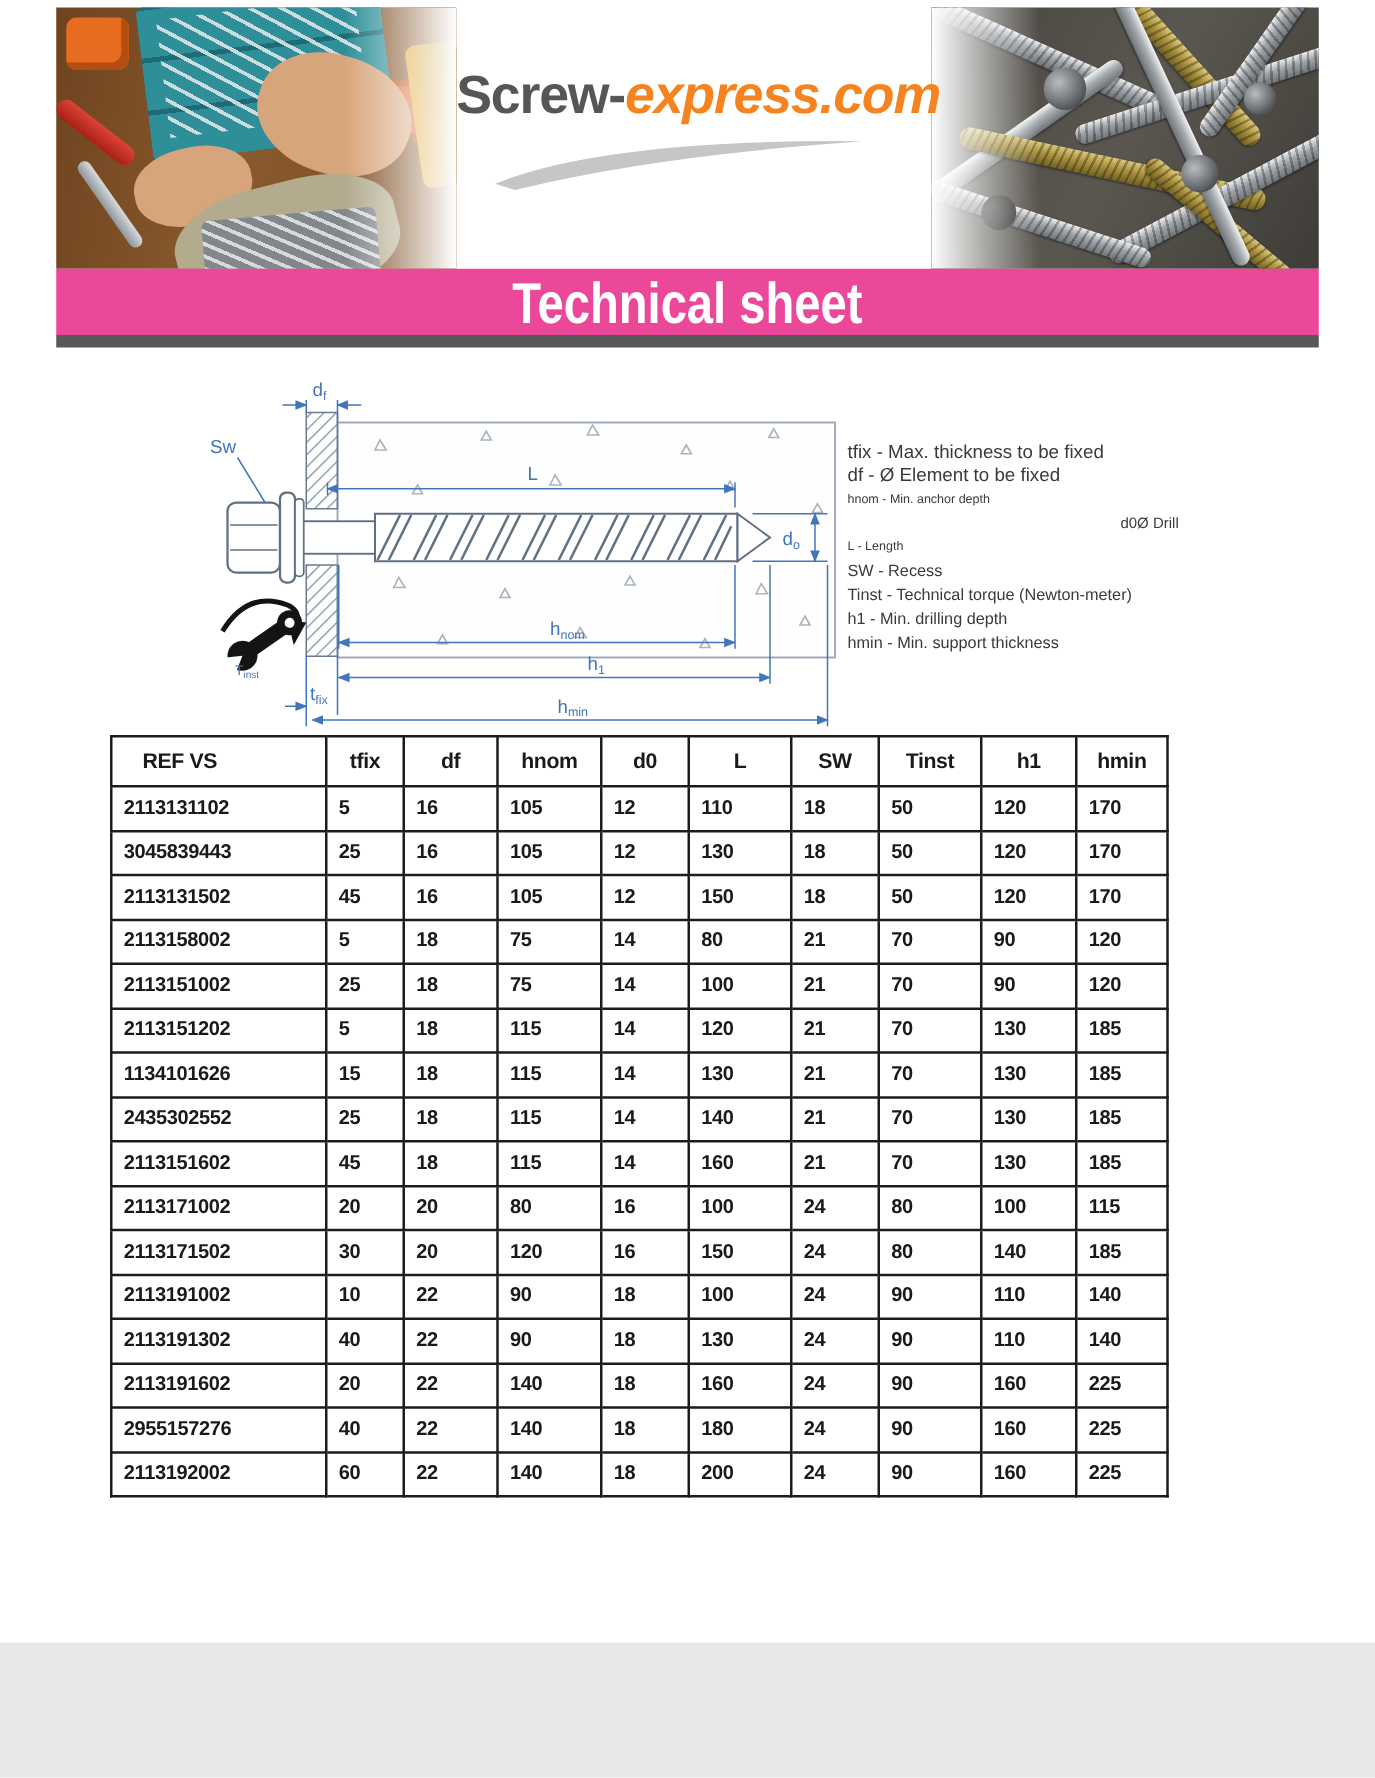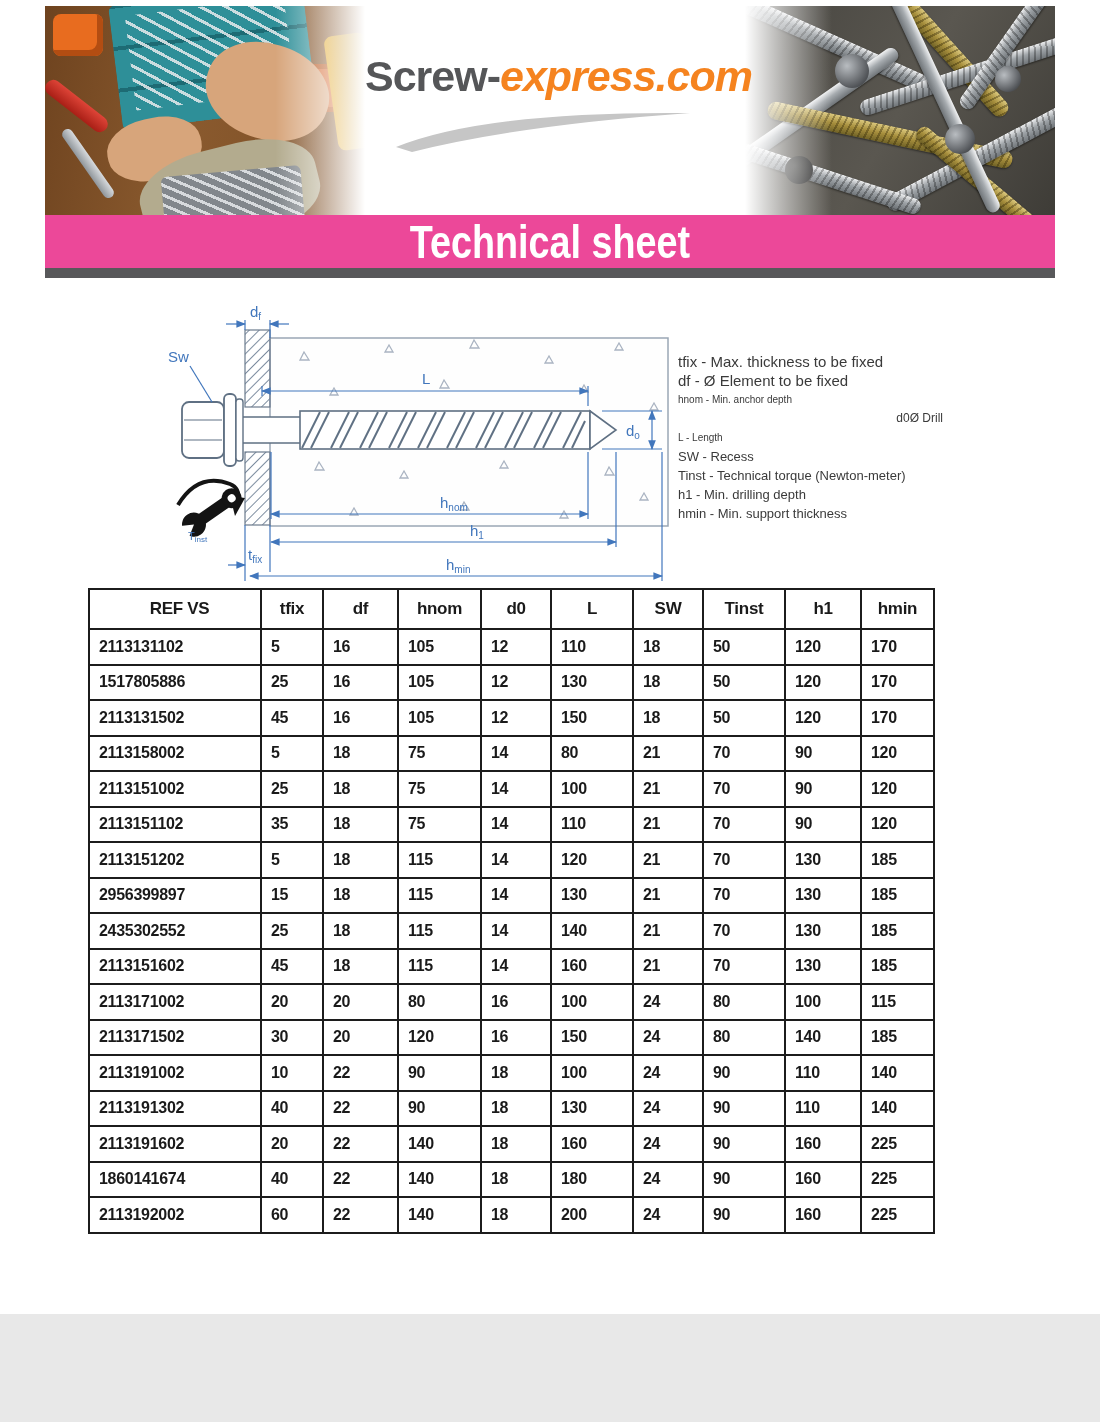--- a/index.html
+++ b/index.html
@@ -45,21 +45,21 @@
   .legend .sz15 { font-size:15px; }
   .legend .sz14 { font-size:10px; }
   .legend .sz13 { font-size:13px; }
   .legend .sz12 { font-size:12px;text-align:right; }
 
   
   .spec-table { position:absolute; left:88px; top:588px; border-collapse:collapse; table-layout:fixed; }
   .spec-table th, .spec-table td { border:2px solid #1c1c1c; color:#1a1a1a; letter-spacing:-.3px;
             font-weight:bold; overflow:hidden; white-space:nowrap; }
   .spec-table th { height:40px; font-size:17px; text-align:center; }
-  .spec-table th:first-child { text-align:center; padding-left:9px; }
+  .spec-table th:first-child { text-align:left; padding-left:24px; }
   .spec-table td { height:35.5px; font-size:16px; text-align:left; padding-left:9px; }
 
   
   .footer-bar { position:absolute; left:45px; top:1387px; width:1008px; height:35px; background:#58585a;
                 border-top:2px solid #cfcfcf; display:flex; align-items:center; justify-content:flex-end;
                 padding-right:50px; }
   .footer-email { color:#fff; font-size:21px; font-weight:bold; display:inline-block;
                   transform:scaleX(.9); transform-origin:right center; white-space:nowrap; }
 
   
@@ -282,21 +282,21 @@
           <td>16</td>
           <td>105</td>
           <td>12</td>
           <td>110</td>
           <td>18</td>
           <td>50</td>
           <td>120</td>
           <td>170</td>
         </tr>
         <tr>
-          <td>1517805886</td>
+          <td>3045839443</td>
           <td>25</td>
           <td>16</td>
           <td>105</td>
           <td>12</td>
           <td>130</td>
           <td>18</td>
           <td>50</td>
           <td>120</td>
           <td>170</td>
         </tr>
@@ -330,45 +330,33 @@
           <td>18</td>
           <td>75</td>
           <td>14</td>
           <td>100</td>
           <td>21</td>
           <td>70</td>
           <td>90</td>
           <td>120</td>
         </tr>
         <tr>
-          <td>2113151102</td>
-          <td>35</td>
-          <td>18</td>
-          <td>75</td>
-          <td>14</td>
-          <td>110</td>
-          <td>21</td>
-          <td>70</td>
-          <td>90</td>
-          <td>120</td>
-        </tr>
-        <tr>
           <td>2113151202</td>
           <td>5</td>
           <td>18</td>
           <td>115</td>
           <td>14</td>
           <td>120</td>
           <td>21</td>
           <td>70</td>
           <td>130</td>
           <td>185</td>
         </tr>
         <tr>
-          <td>2956399897</td>
+          <td>1134101626</td>
           <td>15</td>
           <td>18</td>
           <td>115</td>
           <td>14</td>
           <td>130</td>
           <td>21</td>
           <td>70</td>
           <td>130</td>
           <td>185</td>
         </tr>
@@ -450,21 +438,21 @@
           <td>22</td>
           <td>140</td>
           <td>18</td>
           <td>160</td>
           <td>24</td>
           <td>90</td>
           <td>160</td>
           <td>225</td>
         </tr>
         <tr>
-          <td>1860141674</td>
+          <td>2955157276</td>
           <td>40</td>
           <td>22</td>
           <td>140</td>
           <td>18</td>
           <td>180</td>
           <td>24</td>
           <td>90</td>
           <td>160</td>
           <td>225</td>
         </tr>

